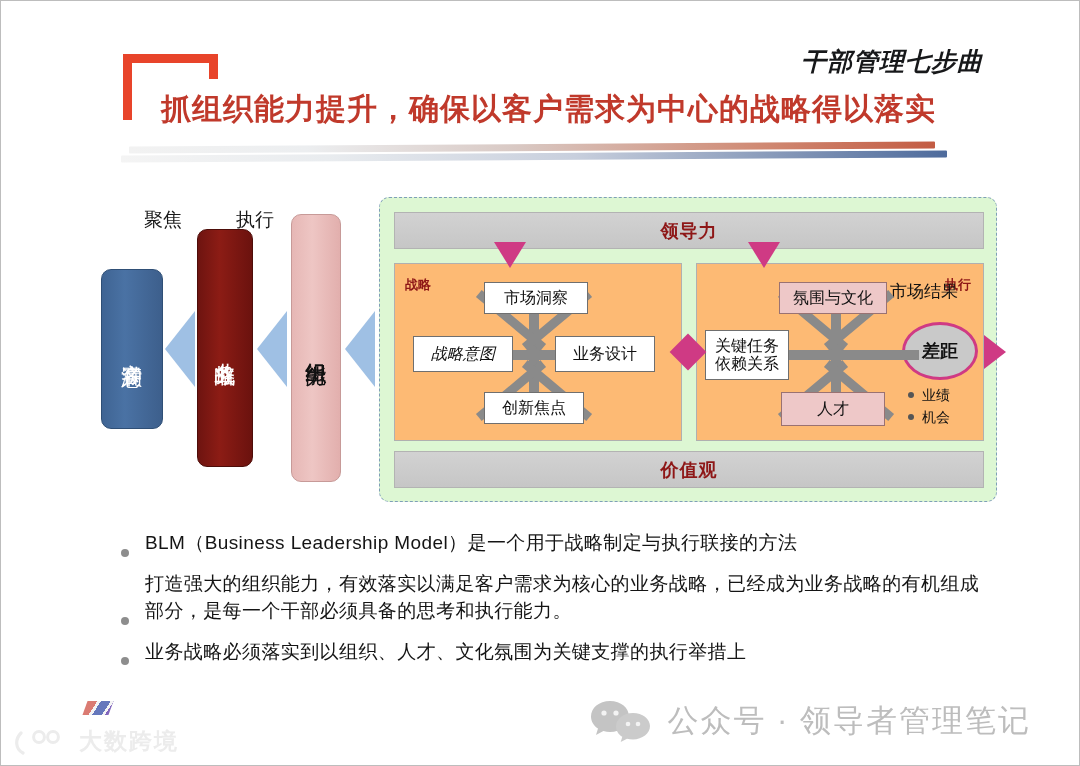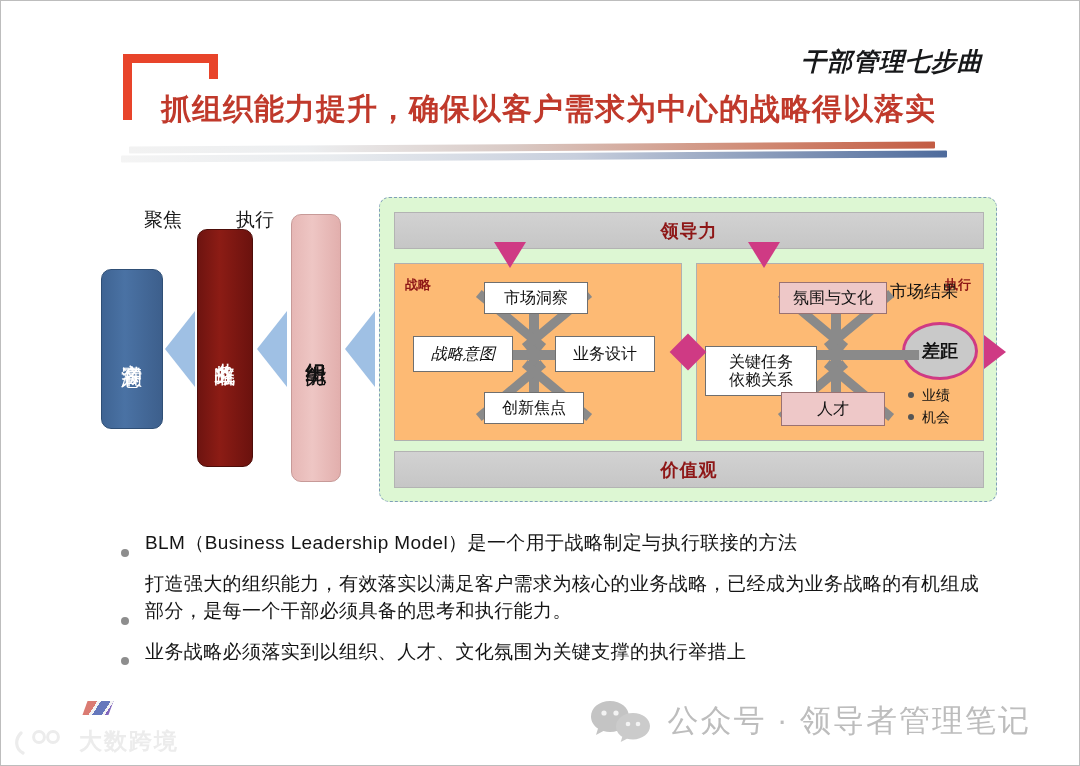--- a/index.html
+++ b/index.html
@@ -211,21 +211,21 @@
       <div class="panel-tag" style="right:12px;top:12px;">执行</div>
 
       <div class="conn" style="left:134px;top:38px;width:10px;height:106px;"></div>
       <div class="conn" style="left:58px;top:86px;width:164px;height:10px;"></div>
       <div class="conn" style="left:74px;top:52px;width:84px;height:9px;transform:rotate(40deg);"></div>
       <div class="conn" style="left:120px;top:52px;width:84px;height:9px;transform:rotate(-40deg);"></div>
       <div class="conn" style="left:74px;top:122px;width:84px;height:9px;transform:rotate(-40deg);"></div>
       <div class="conn" style="left:120px;top:122px;width:84px;height:9px;transform:rotate(40deg);"></div>
 
       <div class="nodebox pink" style="left:82px;top:18px;width:108px;height:32px;text-align:right;">氛围与文化</div>
-      <div class="nodebox" style="left:8px;top:66px;width:112px;height:50px;flex-direction:column;margin-top:16px;">
+      <div class="nodebox" style="left:8px;top:66px;width:84px;height:50px;flex-direction:column;">
         <span>关键任务</span>
         <span>依赖关系</span>
       </div>
       <div class="nodebox pink" style="left:84px;top:128px;width:104px;height:34px;">人才</div>
     </div>
 
     <div class="diamond" style="left:295px;top:141px;"></div>
     <div class="tri-right" style="left:604px;top:137px;"></div>
 
     <div class="result-title" style="left:510px;top:82px;">市场结果</div>

